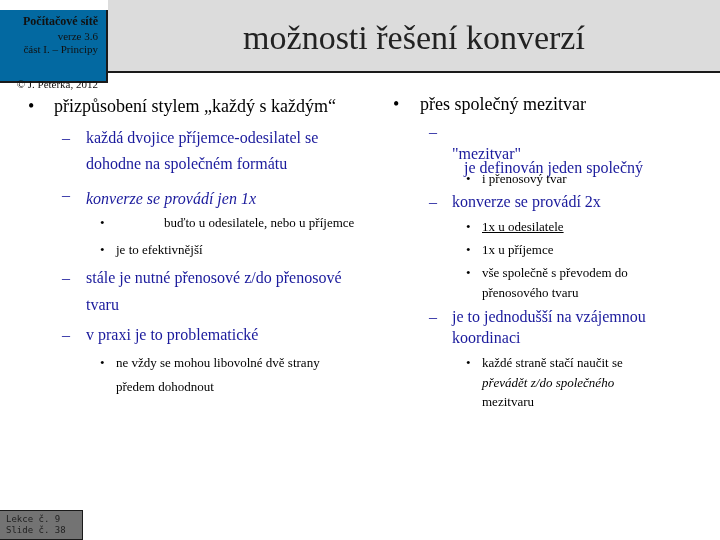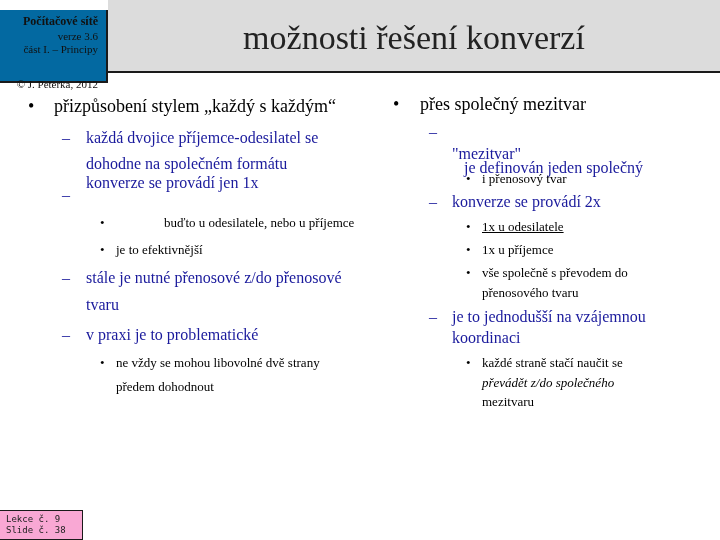--- a/index.html
+++ b/index.html
@@ -17,21 +17,21 @@
   .title-bar h1 { margin:0; position:absolute; left:0; right:0; top:18px; text-align:center;
                   font-weight:normal; font-size:34px; line-height:40px; color:#222; }
   .col { position:absolute; top:94px; }
   .col.left { left:0; width:375px; }
   .col.right { left:375px; width:345px; }
   .item { position:absolute; white-space:nowrap; }
   .l1 { font-size:18px; color:#000; }
   .l2 { font-size:16px; color:#1a1a9c; }
   .l3 { font-size:13px; color:#000; }
   .bullet { position:absolute; }
-  .footer-box { position:absolute; left:0; top:510px; width:82px; height:28px; background:#f9a8d4;
+  .footer-box { position:absolute; left:0; top:510px; width:82px; height:28px; background:#737373;
                 border:1px solid #1a1a1a; border-left:none; }
   .footer-box .fl { position:absolute; left:6px; font-family:"DejaVu Sans Mono", monospace; font-size:9px;
                     line-height:11px; color:#222; }
 </style>
 </head>
 <body>
 
 <div class="info-box">
   <div class="line course">Počítačové sítě</div>
   <div class="line version">verze 3.6</div>
@@ -45,21 +45,21 @@
 
 <div class="col left">
   <span class="item l1 bullet" style="left:28px;top:2px;">•</span>
   <span class="item l1" style="left:54px;top:2px;">přizpůsobení stylem „každý s každým“</span>
 
   <span class="item l2 bullet" style="left:62px;top:35px;">–</span>
   <span class="item l2" style="left:86px;top:35px;">každá dvojice příjemce-odesilatel se</span>
   <span class="item l2" style="left:86px;top:61px;">dohodne na společném formátu</span>
 
   <span class="item l2 bullet" style="left:62px;top:92px;">–</span>
-  <span class="item l2" style="left:86px;top:80px;">konverze se provádí jen 1x</span>
+  <span class="item l2" style="left:86px;top:96px;font-style:italic;">konverze se provádí jen 1x</span>
 
   <span class="item l3 bullet" style="left:100px;top:121px;">•</span>
   <span class="item l3" style="left:116px;top:121px;padding-left:48px;">buďto u odesilatele, nebo u příjemce</span>
   <span class="item l3 bullet" style="left:100px;top:148px;">•</span>
   <span class="item l3" style="left:116px;top:148px;">je to efektivnější</span>
 
   <span class="item l2 bullet" style="left:62px;top:175px;">–</span>
   <span class="item l2" style="left:86px;top:175px;">stále je nutné přenosové z/do přenosové</span>
   <span class="item l2" style="left:86px;top:202px;">tvaru</span>
 

